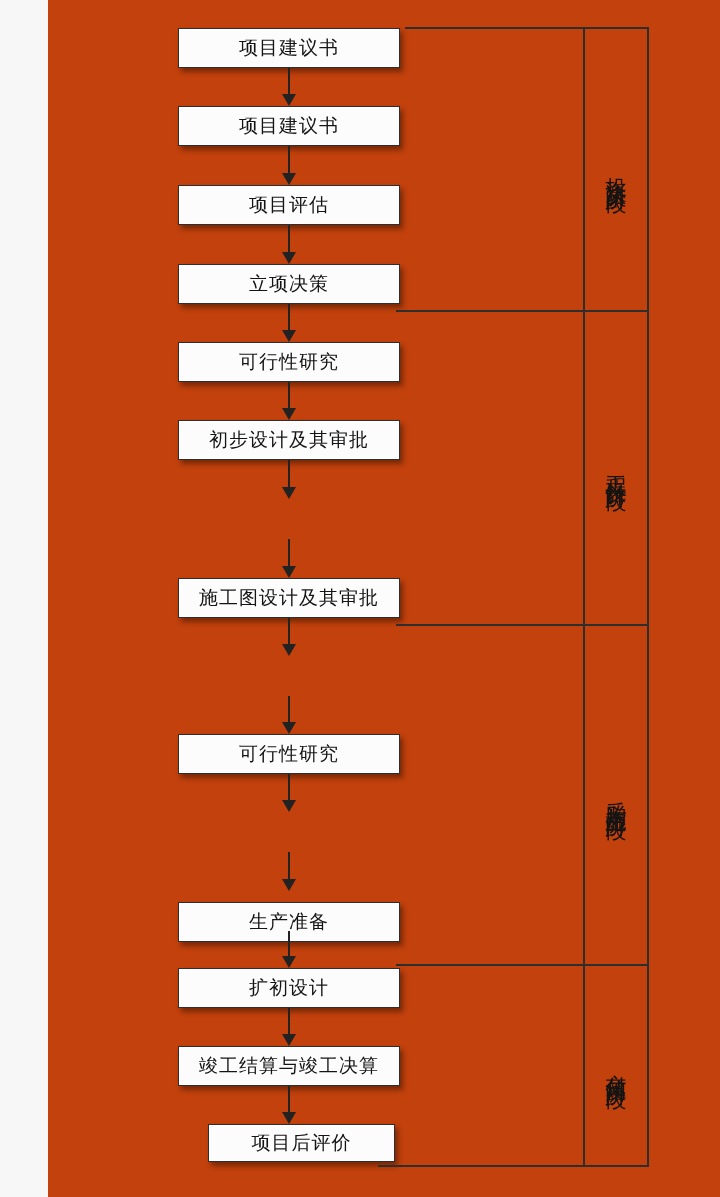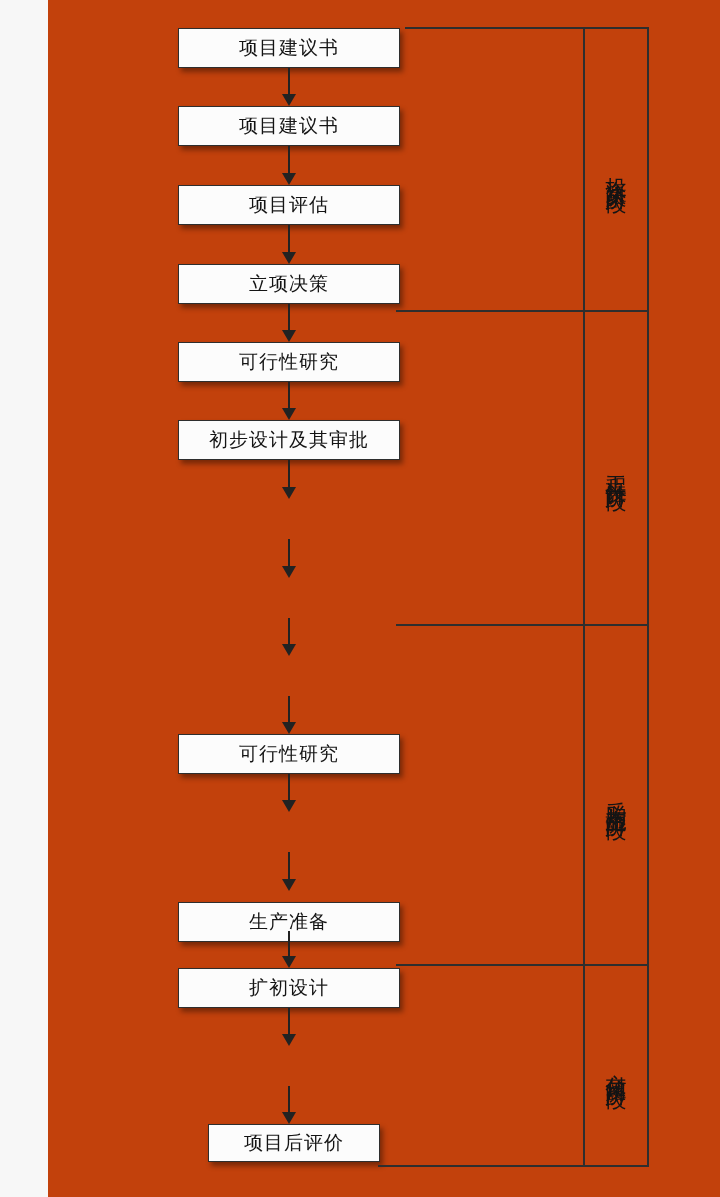--- a/index.html
+++ b/index.html
@@ -101,30 +101,36 @@
     </div>
   <div class="box" style="top:264px">
       <span class="box-label">立项决策</span>
     </div>
   <div class="box" style="top:342px">
       <span class="box-label">可行性研究</span>
     </div>
   <div class="box" style="top:420px">
       <span class="box-label">初步设计及其审批</span>
     </div>
+  <div class="box" style="top:578px">
+      <span class="box-label">施工图设计及其审批</span>
+    </div>
   <div class="box" style="top:734px">
       <span class="box-label">可行性研究</span>
     </div>
   <div class="box" style="top:902px">
       <span class="box-label">生产准备</span>
     </div>
   <div class="box" style="top:968px">
       <span class="box-label">扩初设计</span>
     </div>
-  <div class="box" style="top:1124px;left:160px;width:172px;height:38px">
+  <div class="box" style="top:1046px">
+      <span class="box-label">竣工结算与竣工决算</span>
+    </div>
+  <div class="box" style="top:1124px;left:160px;width:187px;height:38px">
       <span class="box-label">项目后评价</span>
     </div>
 
   <div class="arrow" style="top:68px;height:38px"></div>
   <div class="arrow" style="top:146px;height:39px"></div>
   <div class="arrow" style="top:225px;height:39px"></div>
   <div class="arrow" style="top:304px;height:38px"></div>
   <div class="arrow" style="top:382px;height:38px"></div>
   <div class="arrow" style="top:460px;height:39px"></div>
   <div class="arrow" style="top:539px;height:39px"></div>

